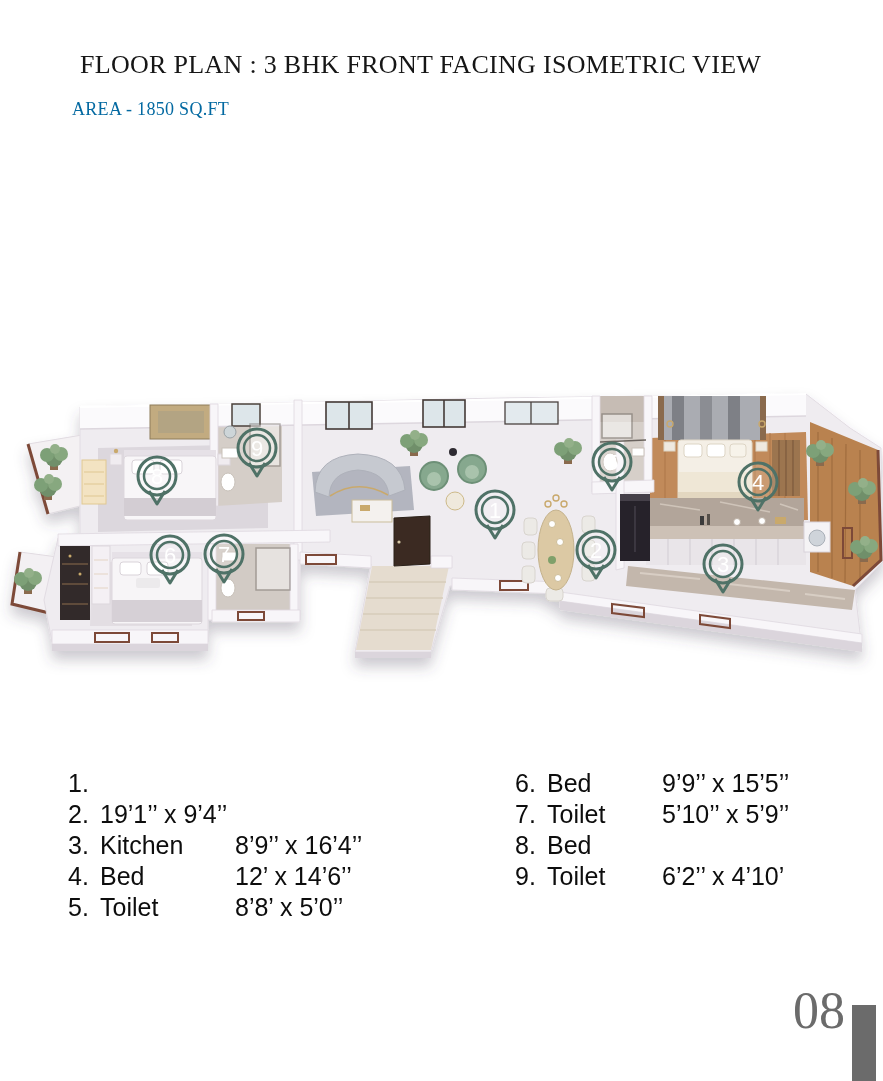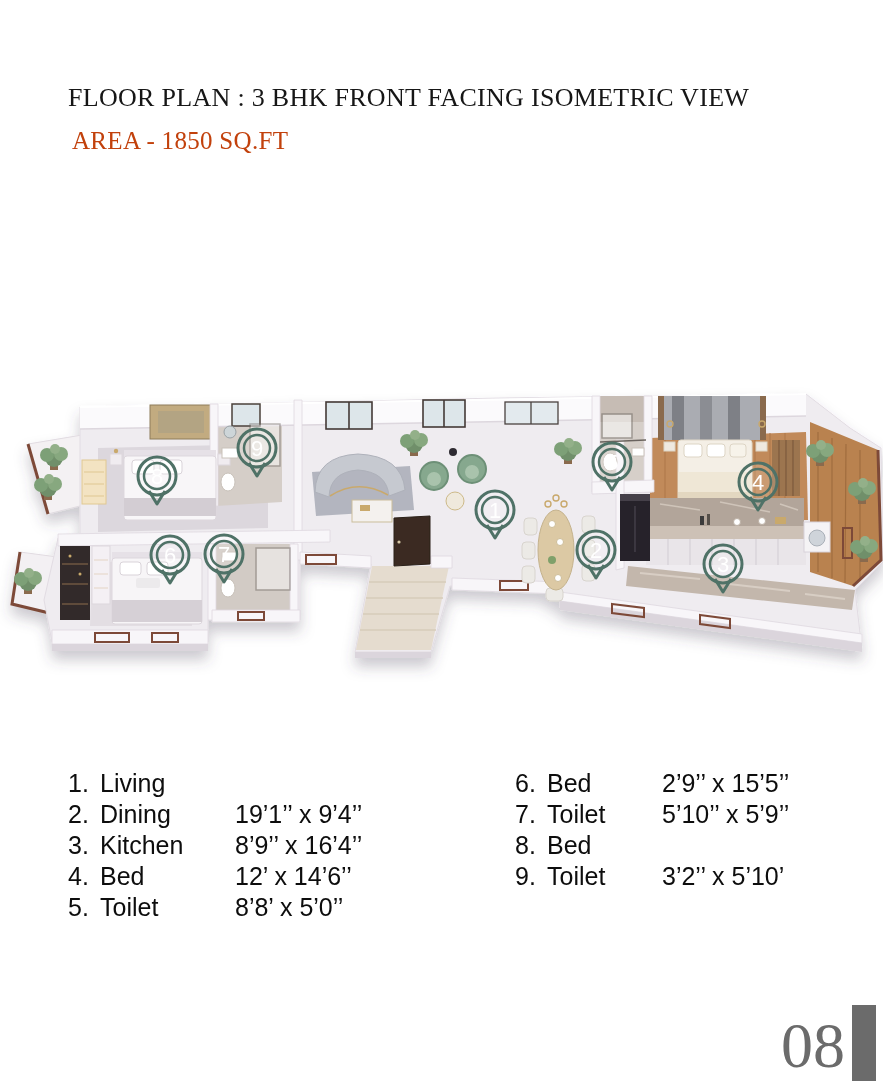--- a/index.html
+++ b/index.html
@@ -1,31 +1,31 @@
 <!DOCTYPE html>
 <html><head>
 <meta charset="utf-8">
 <style>
   html,body{margin:0;padding:0;}
   body{width:883px;height:1081px;background:#ffffff;position:relative;overflow:hidden;
        font-family:"Liberation Sans",sans-serif;}
-  .title{position:absolute;left:68px;top:50px;font-family:"Liberation Serif",serif;
-         font-size:26px;color:#161616;letter-spacing:.3px;white-space:nowrap;margin-top:33px;}
+  .title{position:absolute;left:80px;top:50px;font-family:"Liberation Serif",serif;
+         font-size:26px;color:#161616;letter-spacing:.3px;white-space:nowrap;}
   .subtitle{position:absolute;left:72px;top:99px;font-family:"Liberation Serif",serif;
-         font-size:25px;color:#c2410c;letter-spacing:.3px;white-space:nowrap;margin-top:28px;}
+         font-size:18px;color:#0369a1;letter-spacing:.3px;white-space:nowrap;}
   .plan-svg{position:absolute;left:0;top:352px;width:883px;height:335px;}
   .legend-col{position:absolute;top:768px;color:#0d0d0d;font-size:25px;line-height:31px;}
   .legend-col.c0{left:68px;}
   .legend-col.c1{left:515px;}
   .lrow{display:flex;white-space:nowrap;}
   .lrow .num{width:32px;}
   .c0 .lbl{width:135px;}
   .c1 .lbl{width:115px;}
-  .page-num{position:absolute;right:38px;top:1014px;font-family:"Liberation Serif",serif;
-         font-size:64px;color:#6b6b6b;line-height:1;margin-left:40px;}
+  .page-num{position:absolute;right:38px;top:985px;font-family:"Liberation Serif",serif;
+         font-size:52px;color:#6b6b6b;line-height:1;margin-left:40px;}
   .corner-bar{position:absolute;left:852px;top:1005px;width:24px;height:76px;background:#6b6b6b;}
   svg text.pin-num{font-family:"Liberation Sans",sans-serif;}
 </style>
 </head>
 <body>
 
 <div class="title">FLOOR PLAN : 3 BHK FRONT FACING ISOMETRIC VIEW</div>
 <div class="subtitle">AREA - 1850 SQ.FT</div>
 
 <svg class="plan-svg" viewBox="0 0 883 335">
@@ -337,25 +337,23 @@
         <circle r="13" fill="none" stroke="#4f7267" stroke-width="2.5"></circle>
         <path d="M -8 15 L 0 28 L 8 15" fill="none" stroke="#4f7267" stroke-width="3" stroke-linejoin="round"></path>
         <text class="pin-num" text-anchor="middle" y="8" font-size="22" fill="#ffffff">9</text>
       </g>
     </g>
 </svg>
 
 <div class="legend-col c0">
     <div class="lrow">
       <span class="num">1.</span>
-      <span class="lbl">Living</span>
     </div>
     <div class="lrow">
       <span class="num">2.</span>
-      <span class="lbl">Dining</span>
       <span class="dim">19’1’’ x 9’4’’</span>
     </div>
     <div class="lrow">
       <span class="num">3.</span>
       <span class="lbl">Kitchen</span>
       <span class="dim">8’9’’ x 16’4’’</span>
     </div>
     <div class="lrow">
       <span class="num">4.</span>
       <span class="lbl">Bed</span>
@@ -364,32 +362,32 @@
     <div class="lrow">
       <span class="num">5.</span>
       <span class="lbl">Toilet</span>
       <span class="dim">8’8’ x 5’0’’</span>
     </div>
   </div>
 <div class="legend-col c1">
     <div class="lrow">
       <span class="num">6.</span>
       <span class="lbl">Bed</span>
-      <span class="dim">2’9’’ x 15’5’’</span>
+      <span class="dim">9’9’’ x 15’5’’</span>
     </div>
     <div class="lrow">
       <span class="num">7.</span>
       <span class="lbl">Toilet</span>
       <span class="dim">5’10’’ x 5’9’’</span>
     </div>
     <div class="lrow">
       <span class="num">8.</span>
       <span class="lbl">Bed</span>
     </div>
     <div class="lrow">
       <span class="num">9.</span>
       <span class="lbl">Toilet</span>
-      <span class="dim">3’2’’ x 5’10’</span>
+      <span class="dim">6’2’’ x 4’10’</span>
     </div>
   </div>
 
 <div class="page-num">08</div>
 <div class="corner-bar"></div>
 
 </body></html>

